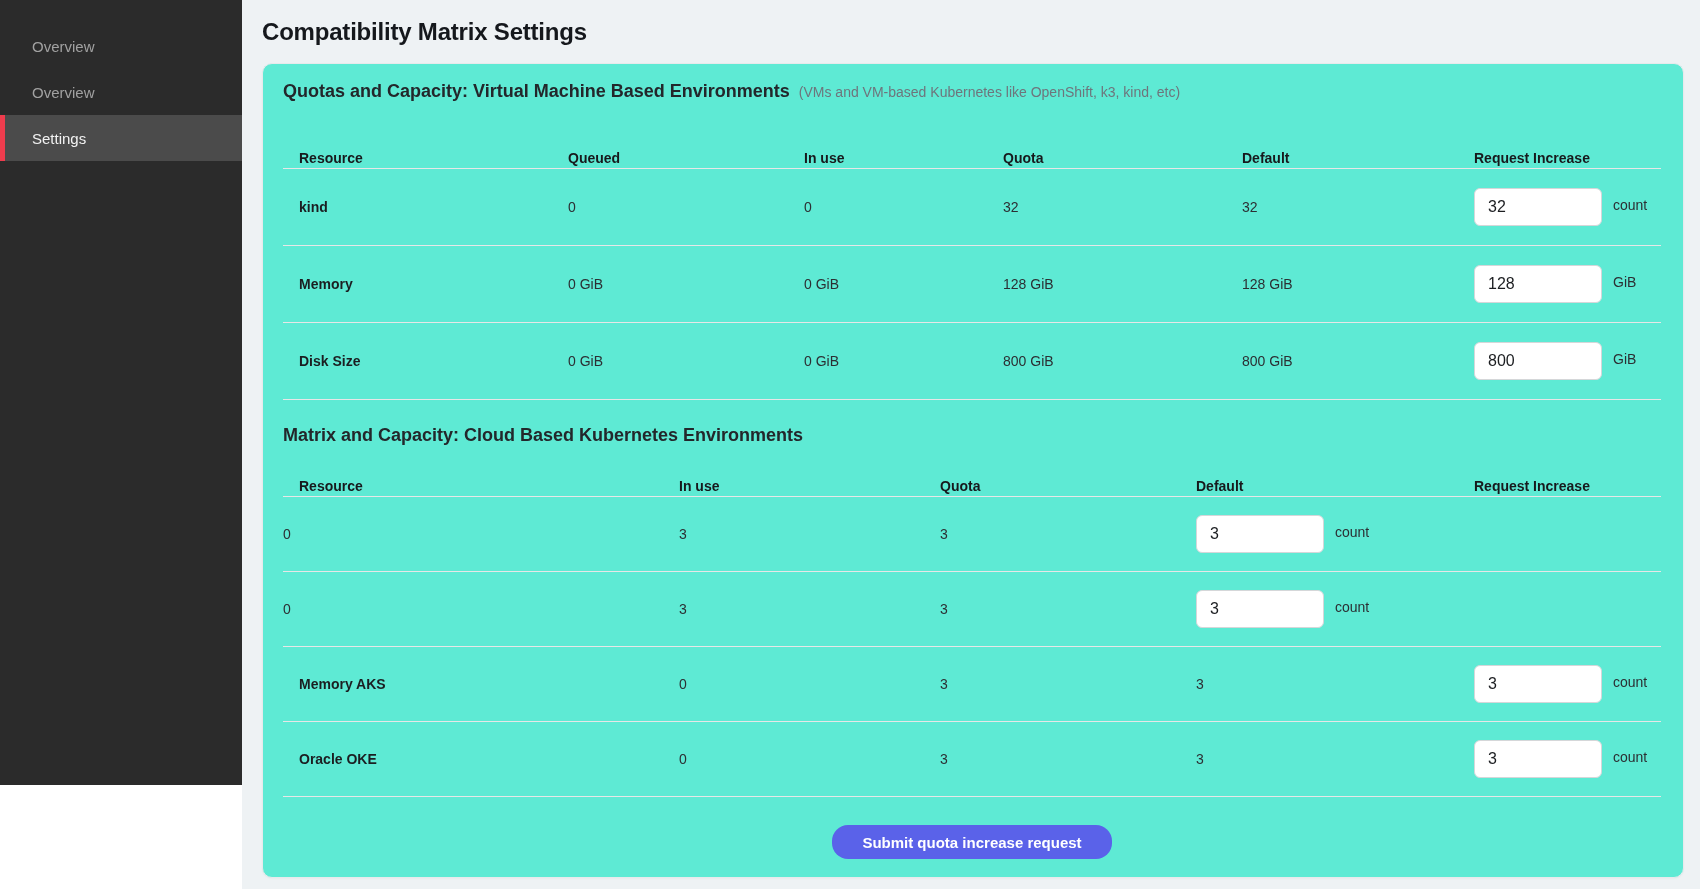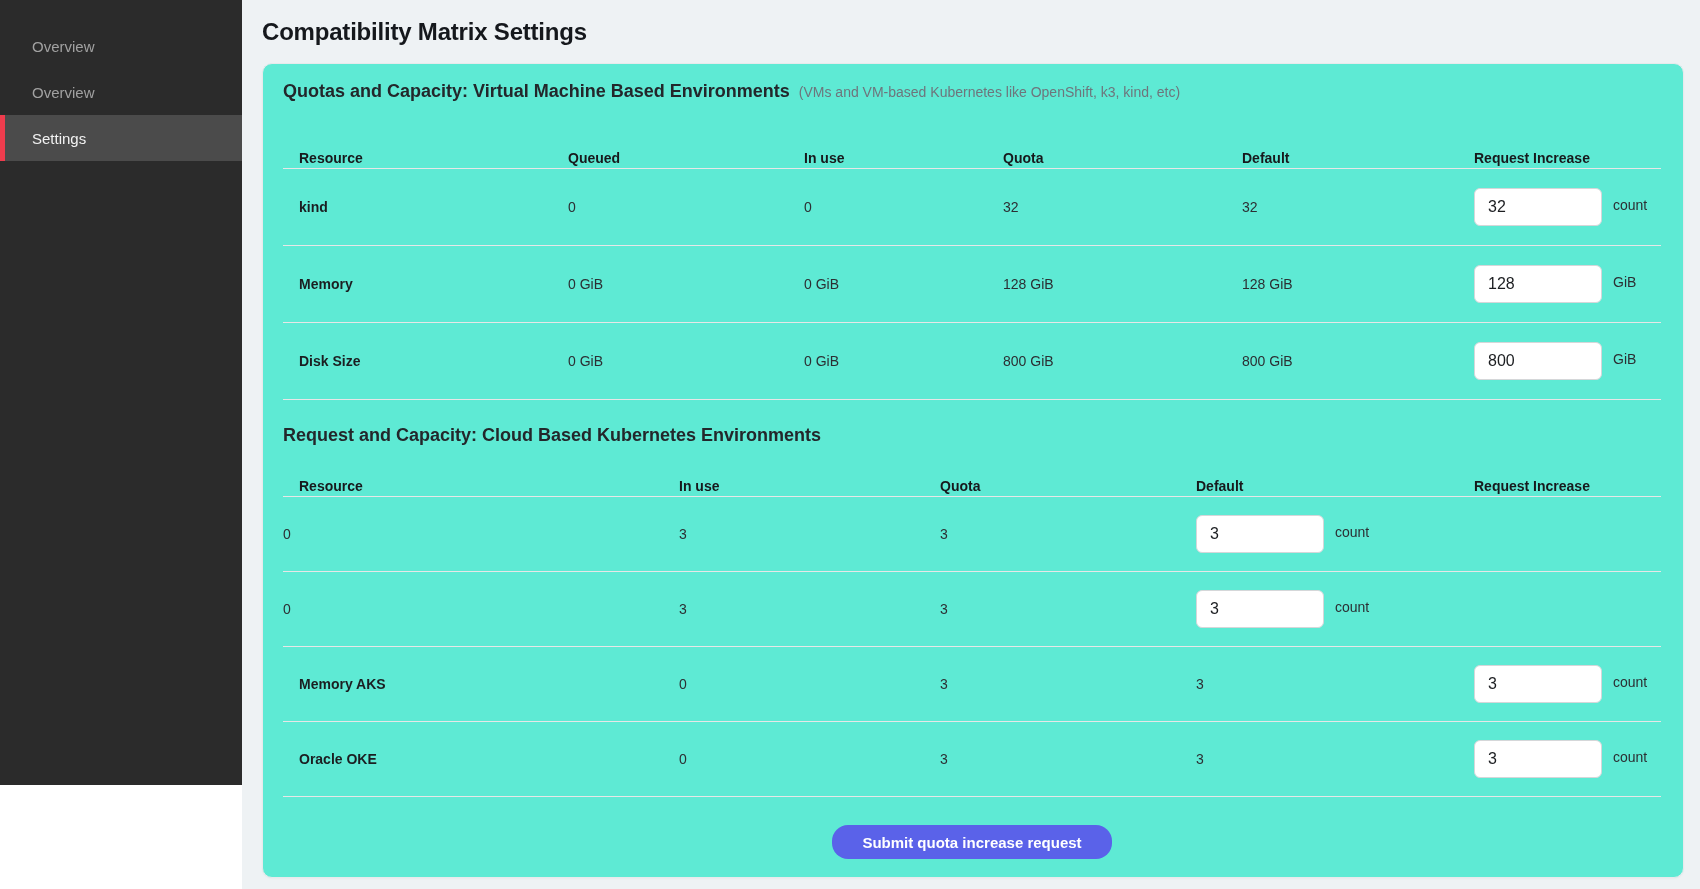--- a/index.html
+++ b/index.html
@@ -143,21 +143,21 @@
               <div class="req-cell">
                 <input class="qty-input" type="text" value="800" style="">
                 <span class="unit">GiB</span>
               </div>
             </div>
           </div>
       </section>
 
       <section class="quota-section">
         <div class="section-head">
-          <h2>Request and Capacity: Cloud Based Kubernetes Environments</h2>
+          <h2>Matrix and Capacity: Cloud Based Kubernetes Environments</h2>
           <span class="section-sub"></span>
         </div>
         <div class="tbl tight">
             <div class="trow header cols-cloud">
               <span class="hcell cell-first">Resource</span>
               <span class="hcell">In use</span>
               <span class="hcell">Quota</span>
               <span class="hcell">Default</span>
               <span class="hcell">Request Increase</span>
             </div>

